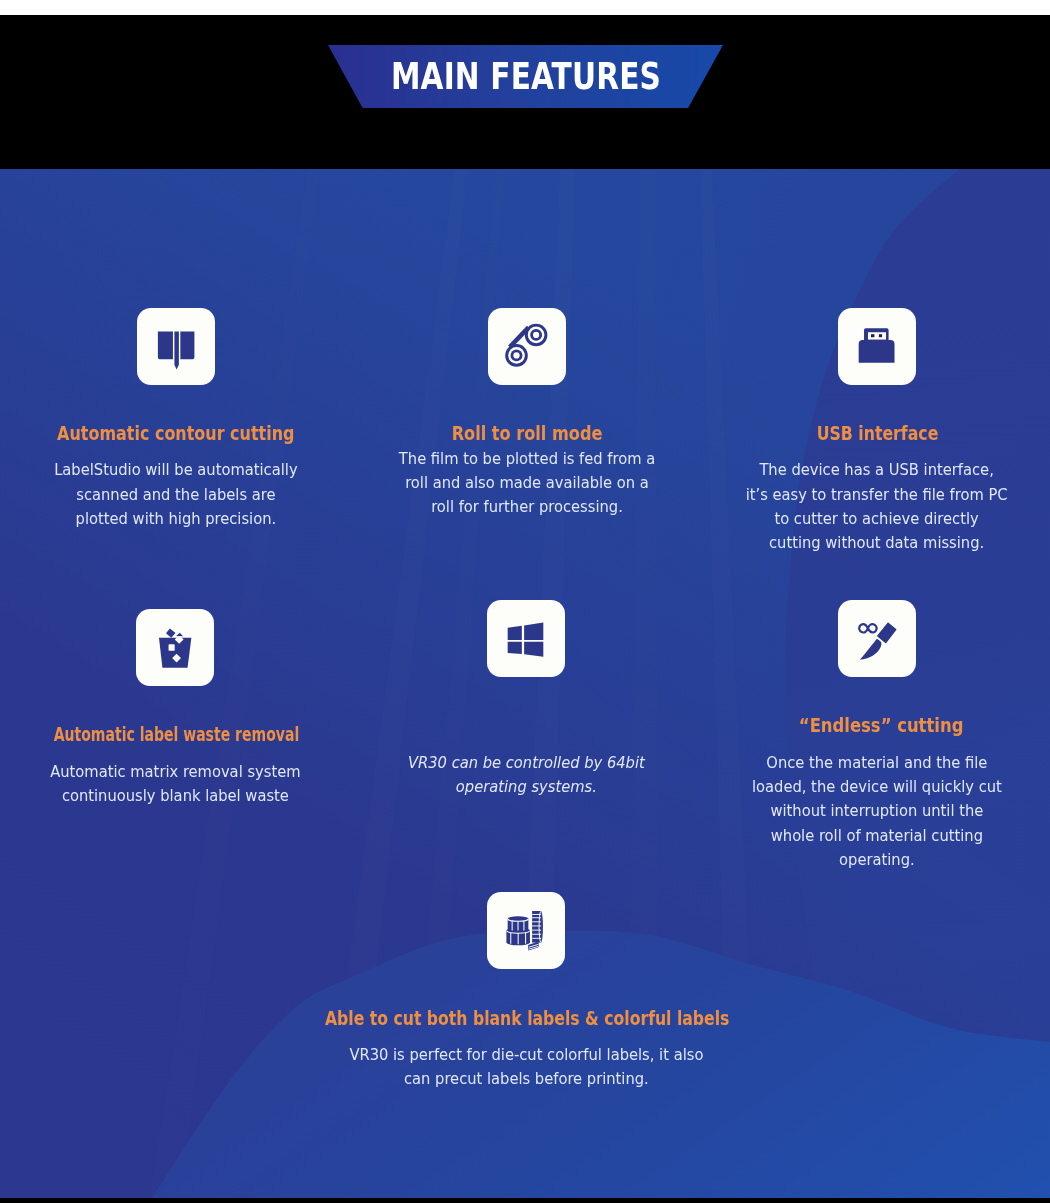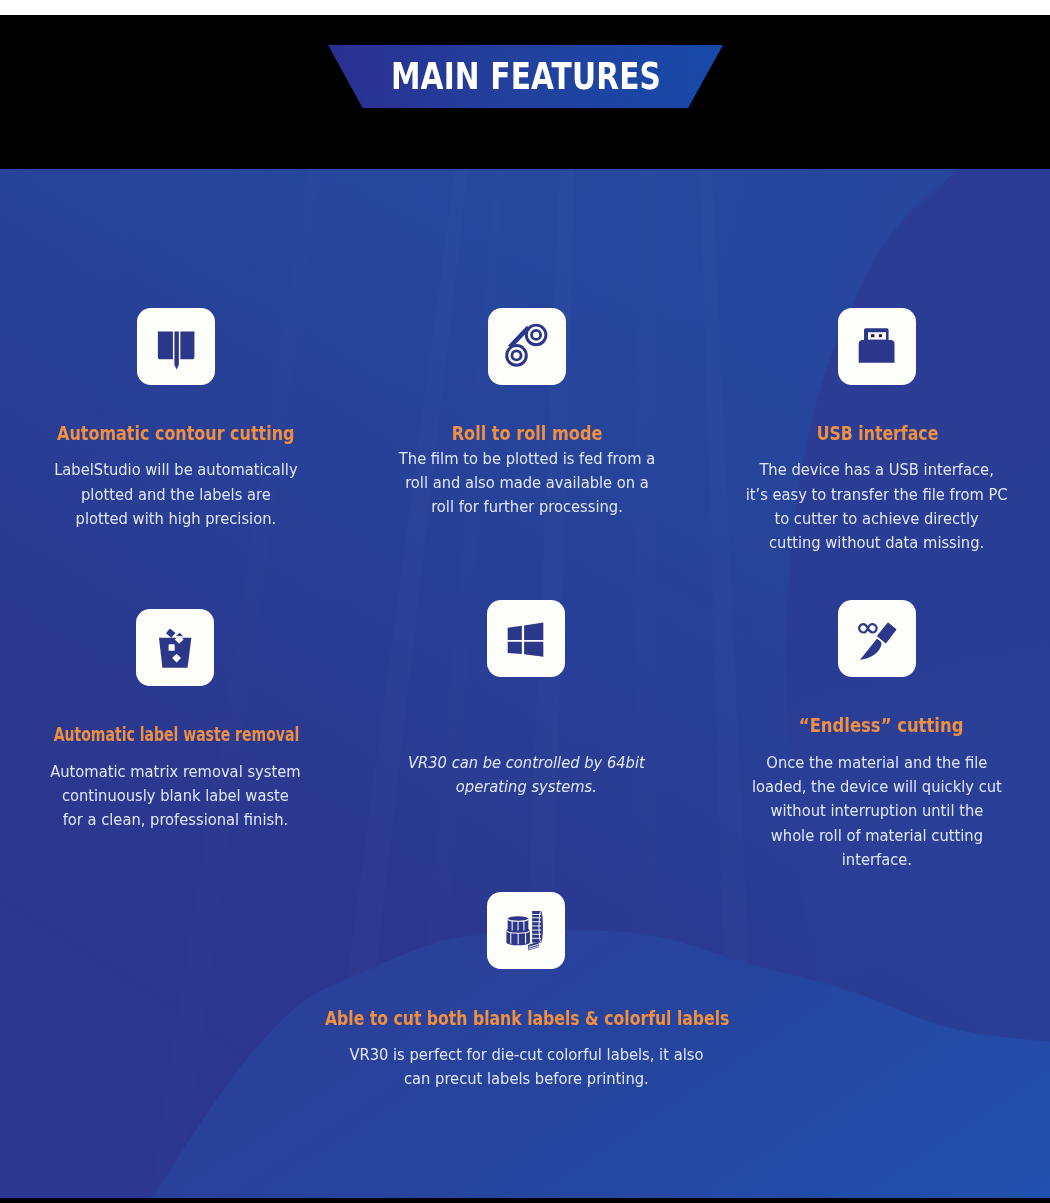--- a/index.html
+++ b/index.html
@@ -97,21 +97,21 @@
       <div class="icon-box">
           <svg width="79" height="79" viewBox="0 0 79 79">
   <path d="M21.1 24.3 h15.2 v28 h-13.4 a1.8 1.8 0 0 1 -1.8 -1.8 Z" fill="#2d3789"></path>
   <path d="M43.8 24.3 h14.2 v26.2 a1.8 1.8 0 0 1 -1.8 1.8 h-12.4 Z" fill="#2d3789"></path>
   <path d="M37.8 24.3 h4.5 v33.6 l-2.25 4.8 l-2.25 -4.8 Z" fill="#2d3789"></path>
 </svg>
         </div>
       <h3 class="feat-title" style="top:115.1px;left:-0.5px;"><span style="transform:scaleX(0.887)">Automatic contour cutting</span></h3>
       <p class="feat-desc" style="top:150.7px;">
           <span class="dline">LabelStudio will be automatically</span>
-          <span class="dline">plotted and the labels are</span>
+          <span class="dline">scanned and the labels are</span>
           <span class="dline">plotted with high precision.</span>
         </p>
     </div>
     <div class="feat" style="left:367px;top:138.7px;width:320px;height:260px;">
       <div class="icon-box">
           <svg width="79" height="79" viewBox="0 0 79 79">
   <path d="M41.0 20.2 L22.0 40.0" stroke="#2d3789" stroke-width="4.6" fill="none"></path>
   <circle cx="48.6" cy="27.8" r="11.4" fill="#2d3789"></circle>
   <circle cx="48.6" cy="27.8" r="8.4" fill="#fdfdfa"></circle>
   <circle cx="48.6" cy="27.8" r="6.0" fill="#2d3789"></circle>
@@ -155,21 +155,20 @@
   <path d="M41.0 45.75 L45.45 50.2 L41.0 54.65 L36.55 50.2 Z" fill="#fdfdfa"></path>
   <path d="M43.6 26.85 L48.05 31.3 L43.6 35.75 L39.15 31.3 Z" fill="#fdfdfa"></path>
   <path d="M34.2 20.2 L39.9 24.9 L35.6 29.6 L30.3 25.2 Z" fill="#2d3789"></path>
   <path d="M40.6 28.0 L44.2 24.6 L47.6 28.1 Z" fill="#2d3789"></path>
 </svg>
         </div>
       <h3 class="feat-title" style="top:115.3px;left:1.2px;"><span style="transform:scaleX(0.78)">Automatic label waste removal</span></h3>
       <p class="feat-desc" style="top:150.9px;">
           <span class="dline">Automatic matrix removal system</span>
           <span class="dline">continuously blank label waste</span>
-          <span class="dline">for a clean, professional finish.</span>
         </p>
     </div>
     <div class="feat" style="left:366.4px;top:430.8px;width:320px;height:260px;">
       <div class="icon-box">
           <svg width="79" height="79" viewBox="0 0 79 79">
   <path d="M20.9 28.7 L35.2 26.6 L35.2 40.9 L20.9 40.9 Z" fill="#2d3789"></path>
   <path d="M37.5 26.3 L56.9 23.4 L56.9 40.9 L37.5 40.9 Z" fill="#2d3789"></path>
   <path d="M20.9 42.9 L35.2 42.9 L35.2 55.1 L20.9 54.1 Z" fill="#2d3789"></path>
   <path d="M37.5 42.9 L56.9 42.9 L56.9 57.9 L37.5 55.3 Z" fill="#2d3789"></path>
 </svg>
@@ -186,21 +185,21 @@
   <path d="M50.6 24.0 L58.3 30.4 L48.2 43.6 L40.2 36.9 Z" fill="#2d3789" stroke="#2d3789" stroke-width="1.4" stroke-linejoin="round"></path>
   <path d="M39.3 39.8 C42.3 41.5 43.9 43.1 43.9 44.6 C43.9 48.5 40.5 53.6 35.0 57.0 C31.2 59.4 26.5 60.8 22.1 60.9 C28.2 53.6 34.4 45.7 39.3 39.8 Z" fill="#2d3789"></path>
 </svg>
         </div>
       <h3 class="feat-title" style="top:115.3px;left:4.4px;"><span style="transform:scaleX(0.913)">“Endless”  cutting</span></h3>
       <p class="feat-desc" style="top:150.9px;">
           <span class="dline">Once the material and the file</span>
           <span class="dline">loaded, the device will quickly cut</span>
           <span class="dline">without interruption until the</span>
           <span class="dline">whole roll of material cutting</span>
-          <span class="dline">interface.</span>
+          <span class="dline">operating.</span>
         </p>
     </div>
     <div class="feat" style="left:296.4px;top:722.9px;width:460px;height:260px;">
       <div class="icon-box">
           <svg width="79" height="79" viewBox="0 0 79 79">
   <g fill="#2d3789">
 
     <path d="M19.6 39.6 h23.8 v11.9 a11.9 2.9 0 0 1 -23.8 0 Z"></path>
     <ellipse cx="31.5" cy="39.6" rx="11.9" ry="2.9"></ellipse>
 

